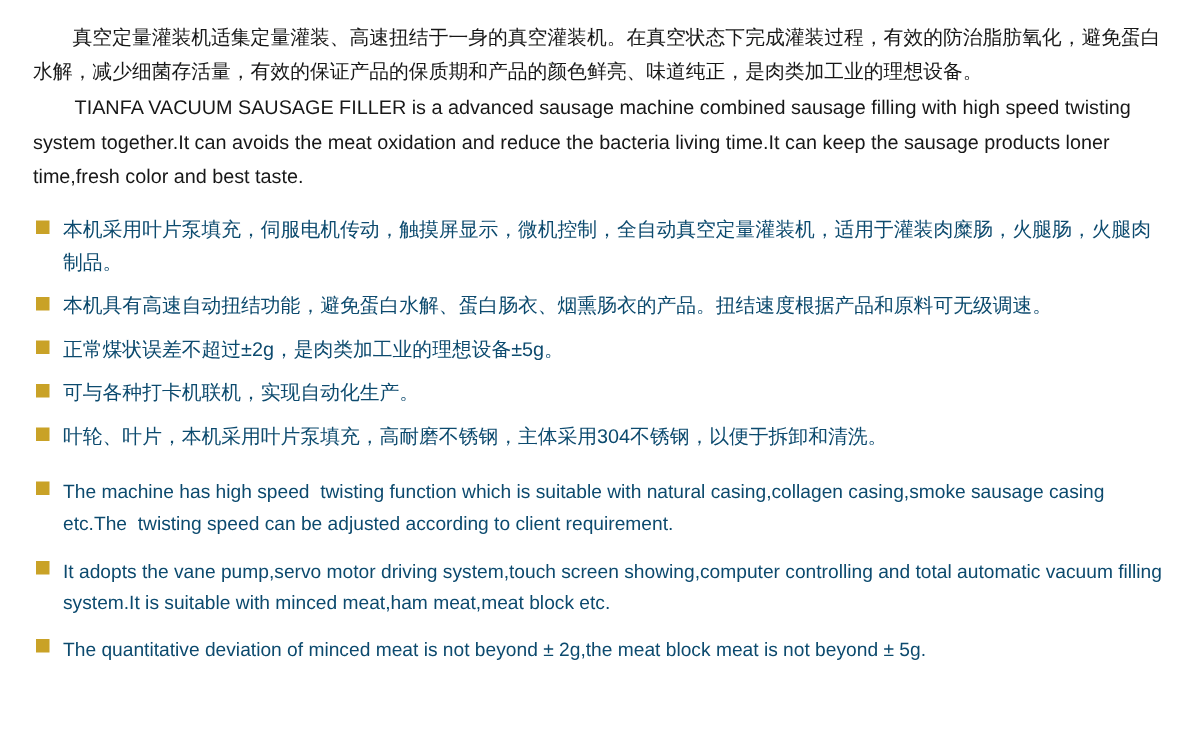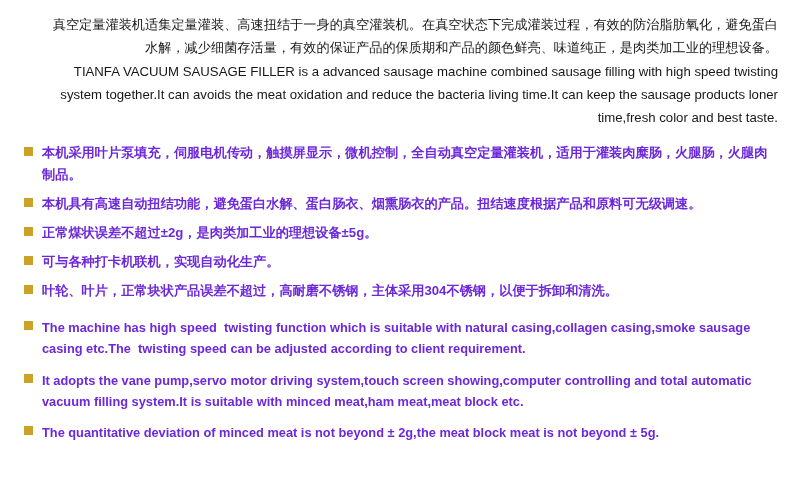--- a/index.html
+++ b/index.html
@@ -18,21 +18,21 @@
     width: 800px;
     height: 491px;
     box-sizing: border-box;
     padding: 14px 22px 6px 22px;
     position: relative;
   }
   .para {
     font-size: 13.2px;
     line-height: 1.72;
     color: #171717;
-    text-align: right;
+    text-align: left;
     margin: 0 0 2px 0;
   }
   .para.cn {
     text-indent: 2em;
   }
   .para.en {
     text-indent: 2.1em;
     margin-top: 0;
   }
   .bullet-list {
@@ -44,23 +44,22 @@
     margin-top: 12px;
   }
   .bullet-list.en-list {
     margin-top: 14px;
   }
   .bullet-item {
     position: relative;
     padding-left: 20px;
     font-size: 13.2px;
     line-height: 1.68;
-    color: #6d28d9;
+    color: #0c4a6e;
     margin-bottom: 7px;
-    font-weight: bold;
   }
   .bullet-list.en-list .bullet-item {
     margin-bottom: 10px;
     font-size: 12.8px;
   }
   .bullet-item .marker {
     position: absolute;
     left: 2px;
     top: 5px;
     width: 9px;
@@ -97,21 +96,21 @@
     <li class="bullet-item">
       <span class="marker"></span>
       <span class="txt">正常煤状误差不超过±2g，是肉类加工业的理想设备±5g。</span>
     </li>
     <li class="bullet-item">
       <span class="marker"></span>
       <span class="txt">可与各种打卡机联机，实现自动化生产。</span>
     </li>
     <li class="bullet-item">
       <span class="marker"></span>
-      <span class="txt">叶轮、叶片，正常块状产品误差不超过，高耐磨不锈钢，主体采用304不锈钢，以便于拆卸和清洗。</span>
+      <span class="txt">叶轮、叶片，本机采用叶片泵填充，高耐磨不锈钢，主体采用304不锈钢，以便于拆卸和清洗。</span>
     </li>
   </ul>
 
   <ul class="bullet-list en-list">
     <li class="bullet-item">
       <span class="marker"></span>
       <span class="txt">The machine has high speed  twisting function which is suitable with natural casing,collagen casing,smoke sausage casing etc.The  twisting speed can be adjusted according to client requirement.</span>
     </li>
     <li class="bullet-item">
       <span class="marker"></span>

